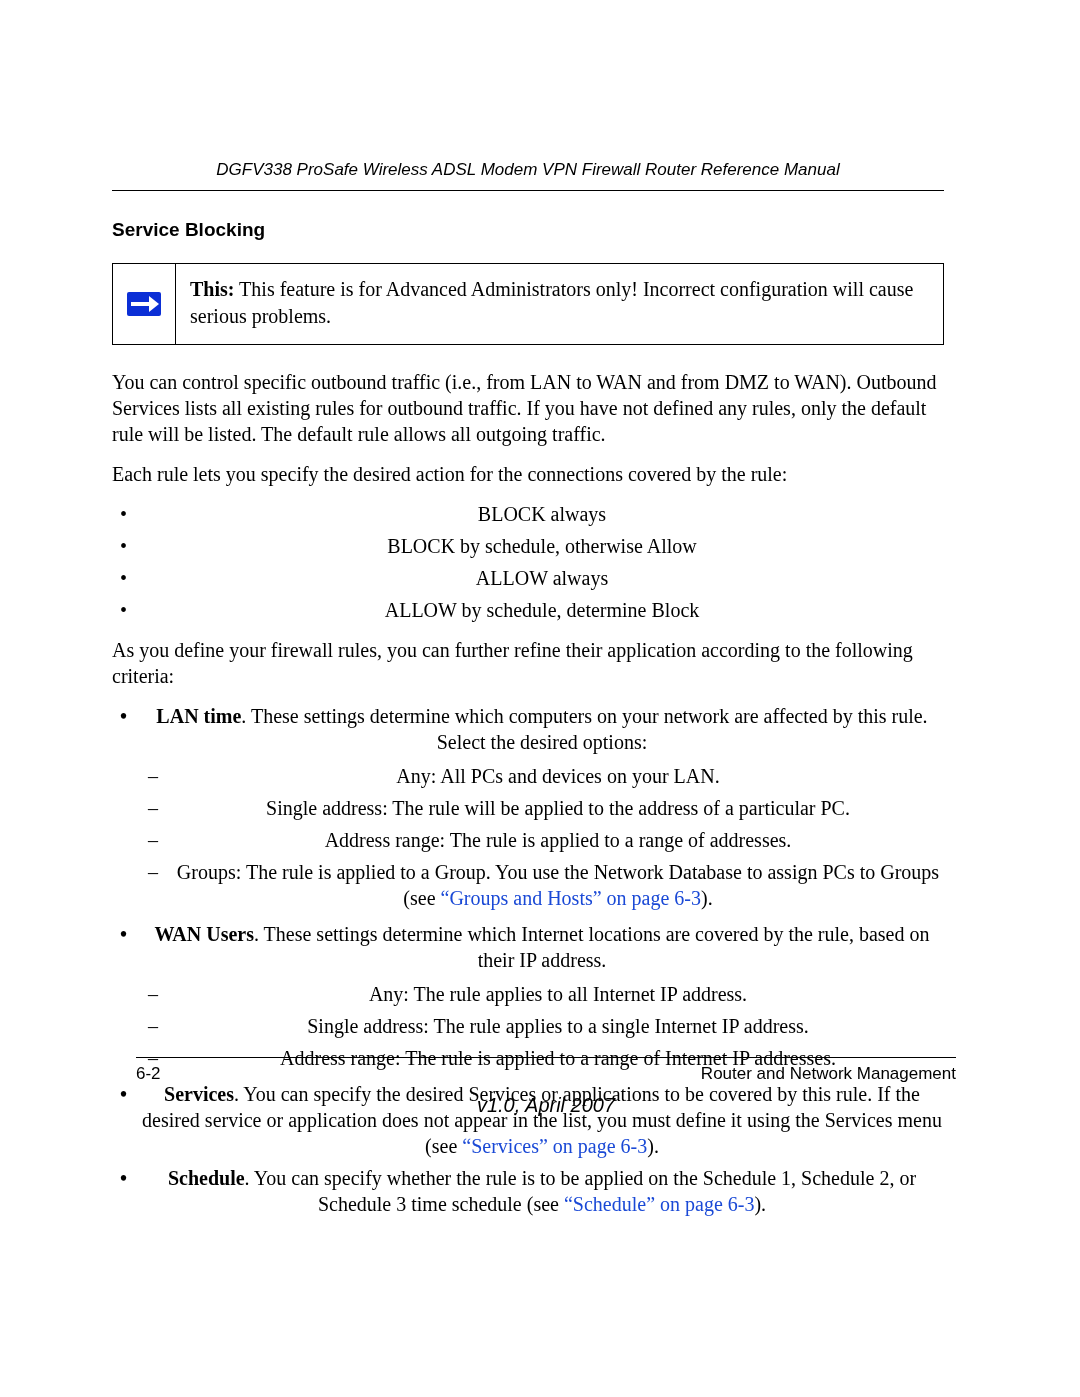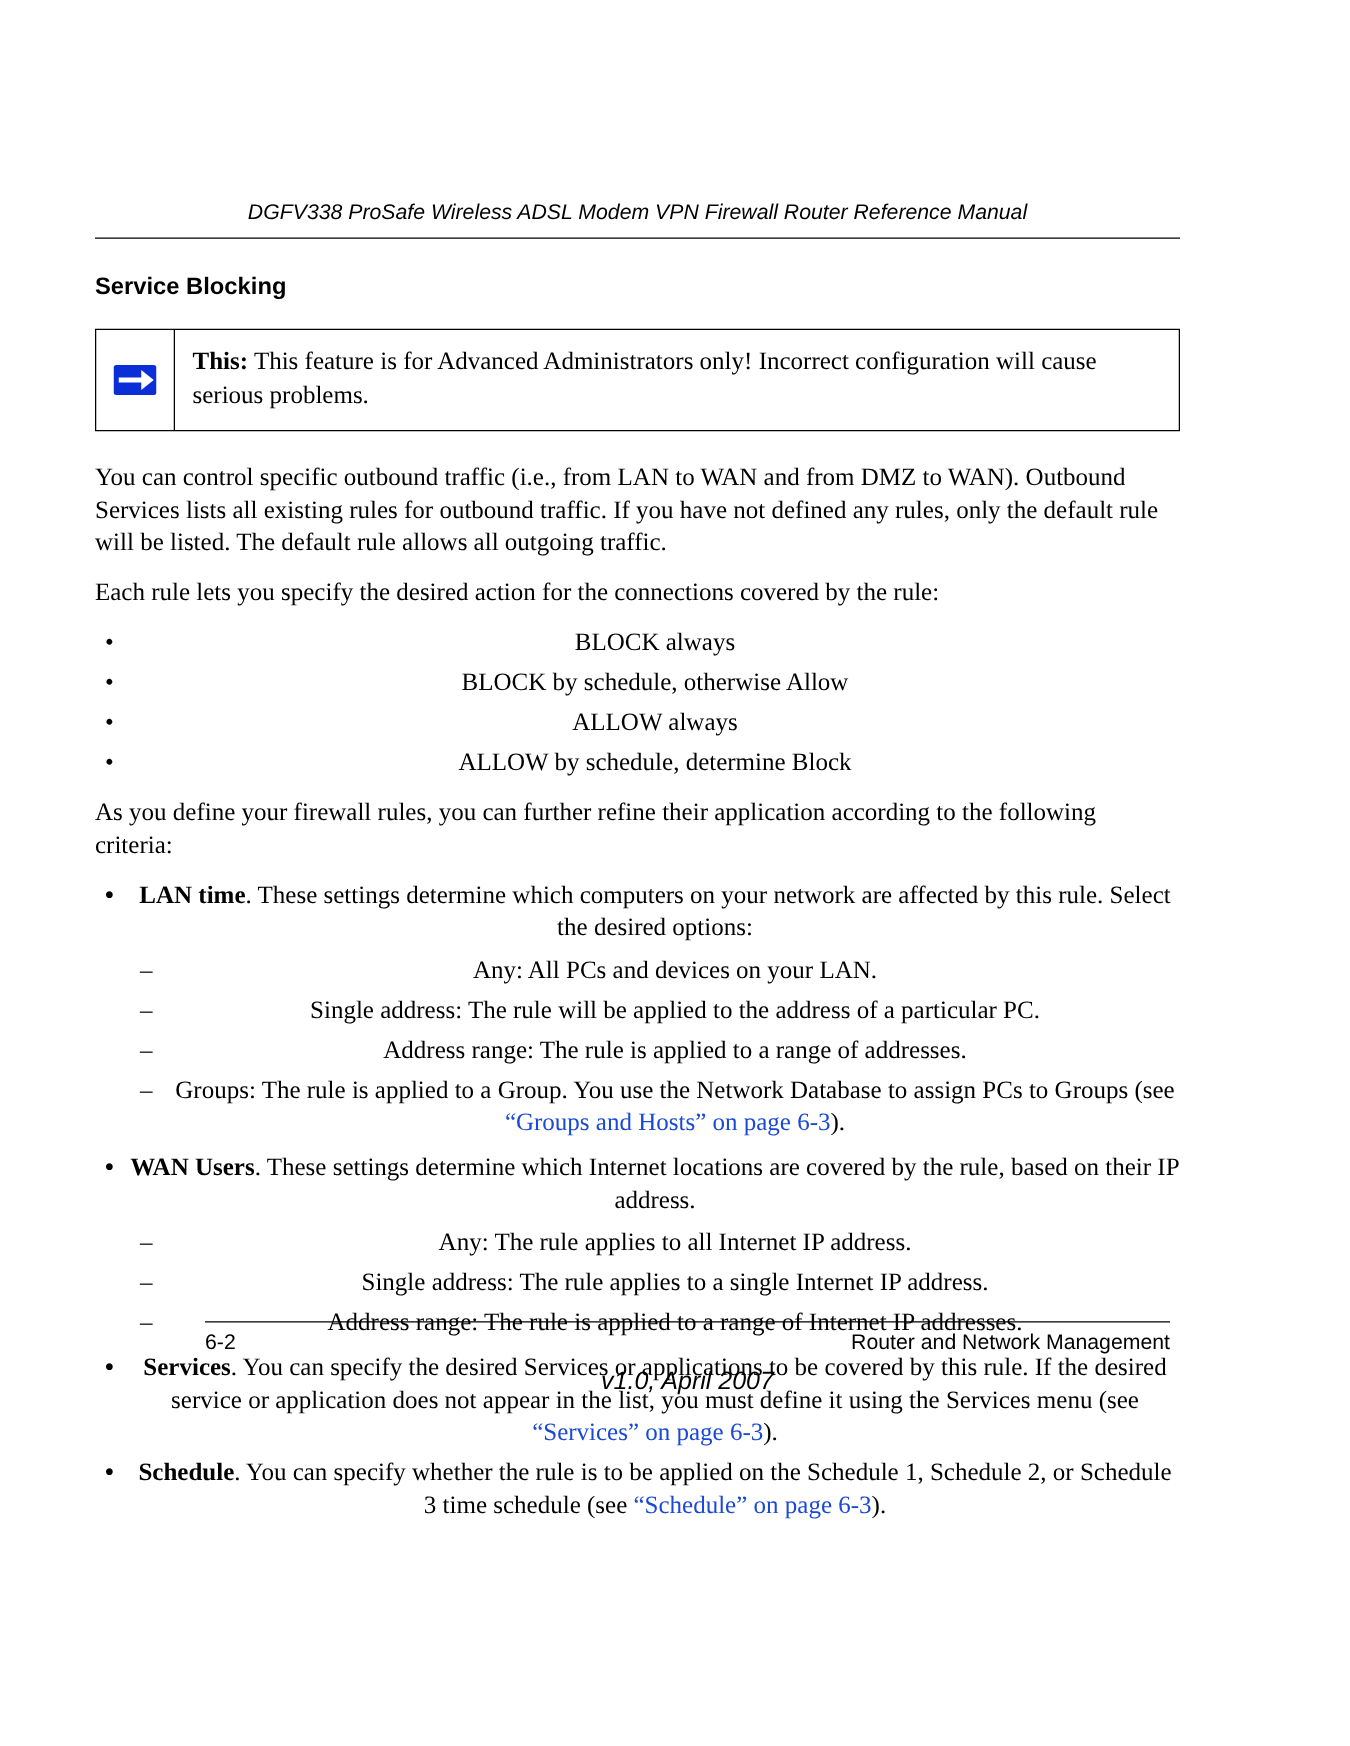--- a/index.html
+++ b/index.html
@@ -7,21 +7,21 @@
     padding: 0;
     background: #fff;
     font-family: "Times New Roman", Times, serif;
     color: #000;
   }
   .page {
     width: 1080px;
     height: 1397px;
     position: relative;
     box-sizing: border-box;
-    padding: 160px 136px 0 76px;
+    padding: 160px 136px 0 112px;
   }
   .running-header {
     text-align: center;
     font-style: italic;
     font-family: Arial, Helvetica, sans-serif;
     font-size: 17px;
     padding-bottom: 10px;
     border-bottom: 1.5px solid #000;
     margin-bottom: 28px;
   }
@@ -95,23 +95,22 @@
     content: "–";
     position: absolute;
     left: -24px;
   }
   .link {
     color: #1a49d6;
   }
   .footer {
     position: absolute;
     left: 136px;
-    right: 144px;
+    right: 124px;
     bottom: 280px;
-    margin-left: 28px;
   }
   .footer-rule {
     border-top: 1.5px solid #000;
     margin-bottom: 6px;
   }
   .footer-row {
     display: flex;
     justify-content: space-between;
     font-family: Arial, Helvetica, sans-serif;
     font-size: 17px;

